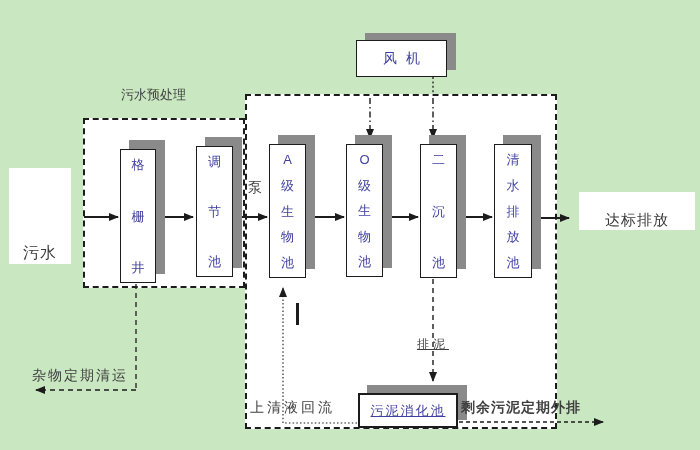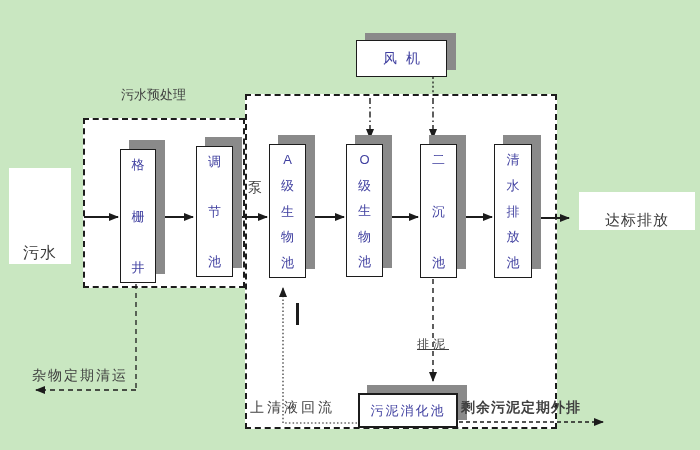--- a/index.html
+++ b/index.html
@@ -138,21 +138,21 @@
   <div class="tank" style="left:494px;top:144px;width:38px;height:134px;">
     <div class="vtext">
         <span>清</span>
         <span>水</span>
         <span>排</span>
         <span>放</span>
         <span>池</span>
       </div>
   </div>
 
-  <div class="hbox" style="left:358px;top:393px;width:100px;height:35px;font-size:13px;letter-spacing:2px;border-width:2px;box-shadow:9px -8px 0 0 var(--shadow,#8a8a8a);">
+  <div class="hbox" style="left:358px;top:393px;width:100px;height:35px;font-size:13px;letter-spacing:2px;border-width:2px;box-shadow:9px -8px 0 0 var(--shadow,#8a8a8a);text-decoration:underline;">
     <span>污泥消化池</span>
   </div>
 
   <div class="lbl" style="left:99px;top:88px;font-size:13px;margin-left:22px;">污水预处理</div>
   <div class="lbl" style="left:248px;top:179px;">泵</div>
   <div class="lbl" style="left:250px;top:399px;letter-spacing:3px;">上清液回流</div>
   <div class="lbl" style="left:32px;top:367px;letter-spacing:2px;">杂物定期清运</div>
   <div class="lbl" style="left:417px;top:338px;font-size:12px;letter-spacing:4px;text-decoration:underline;">排泥</div>
   <div class="lbl" style="left:461px;top:399px;font-size:14px;letter-spacing:1px;font-weight:bold;">剩余污泥定期外排</div>
 

